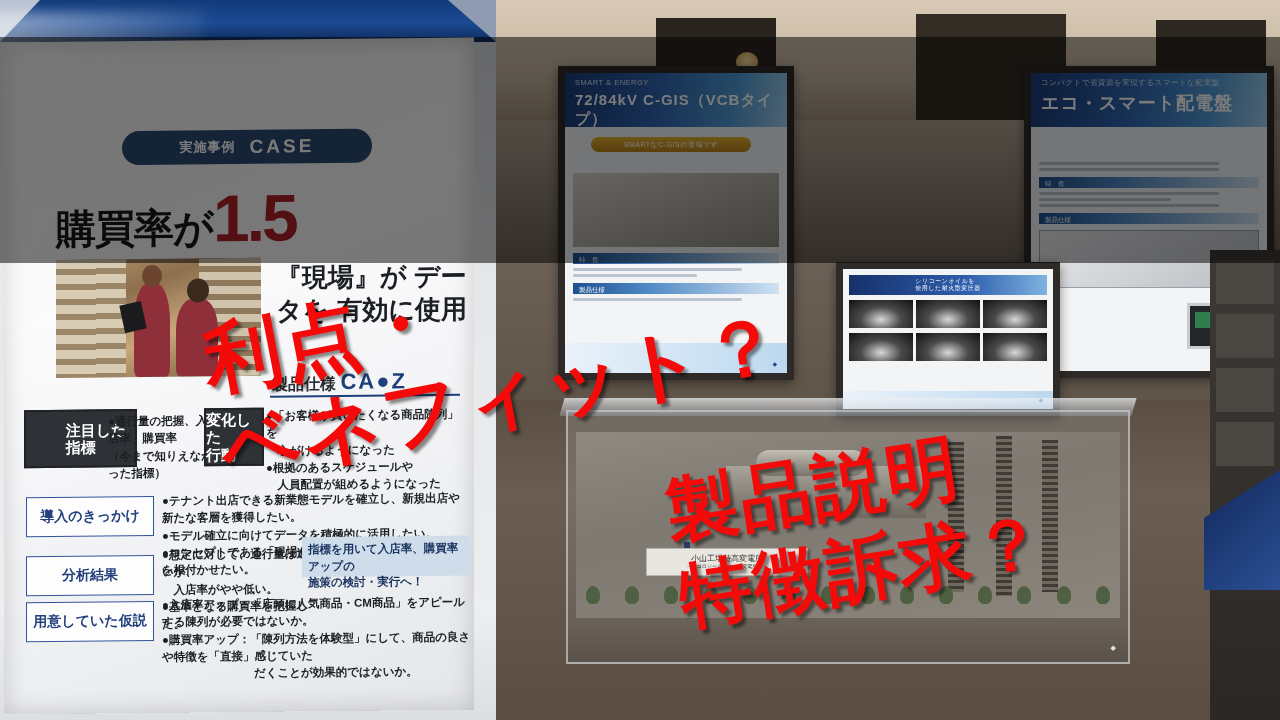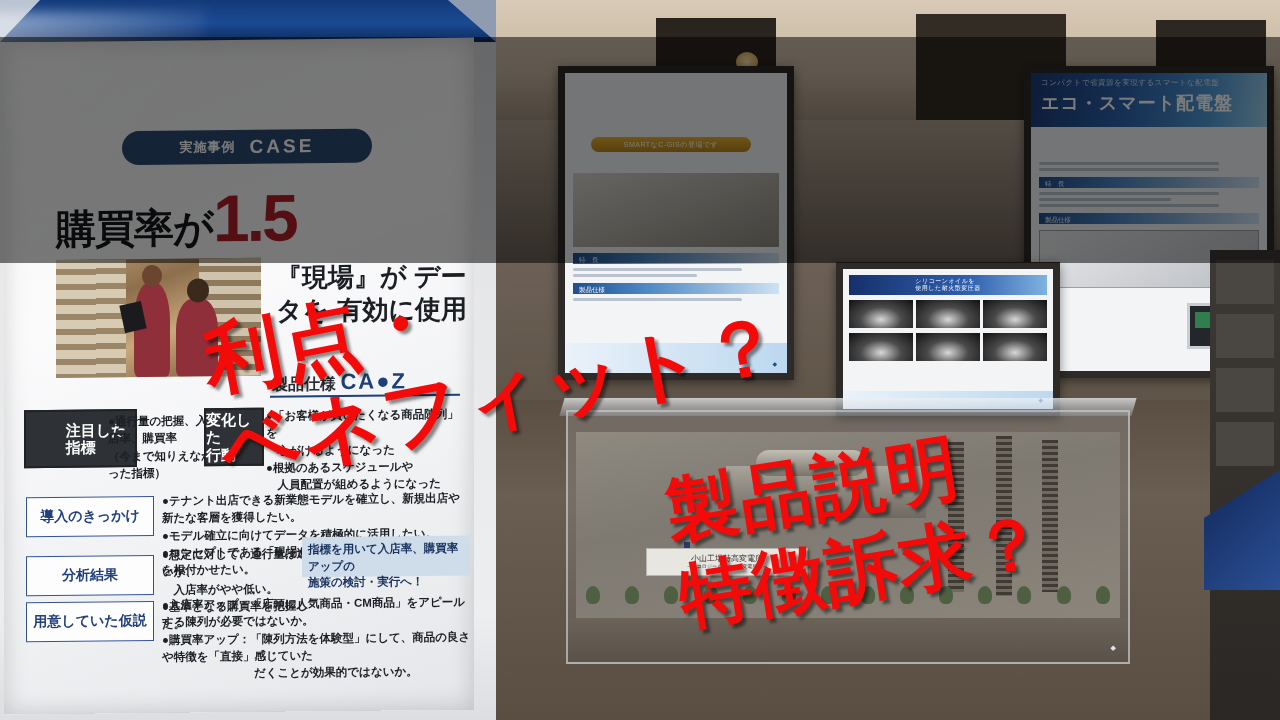--- a/index.html
+++ b/index.html
@@ -275,20 +275,24 @@
       <div class="hall-dark1"></div>
       <div class="hall-dark2"></div>
       <div class="hall-dark3"></div>
       <div class="hall-lamp"></div>
     </div>
     <div class="booth-floor"></div>
 
     <div class="framewrap">
 
       <div class="gframe gf1">
+        <div class="panhdr small">
+          <div class="eyebrow">SMART &amp; ENERGY</div>
+          <div class="ttl">72/84kV C-GIS（VCBタイプ）</div>
+        </div>
         <div class="yellowbar">SMARTなC-GISの登場です</div>
         <div class="panbody">
           <div style="height:74px;margin-top:14px;background:linear-gradient(160deg,#d6d3cc,#8e8a80);"></div>
           <div class="sechdr">特　長</div>
           <div class="txtline m"></div>
           <div class="txtline s"></div>
           <div class="sechdr">製品仕様</div>
           <div class="txtline m"></div>
         </div>
         <div class="panfoot">

